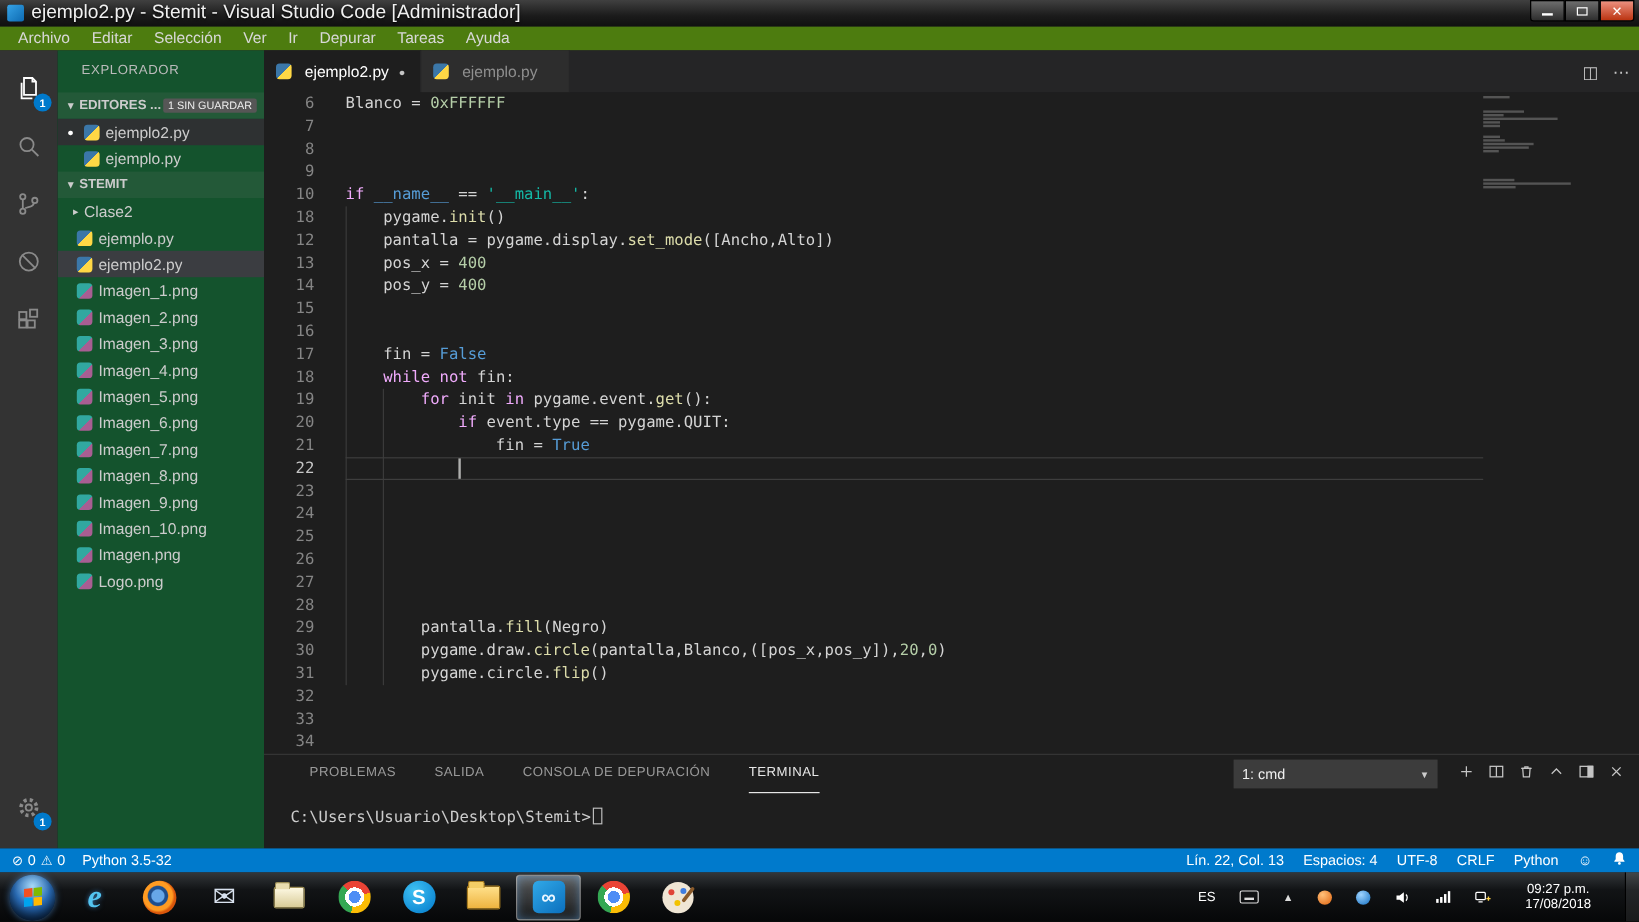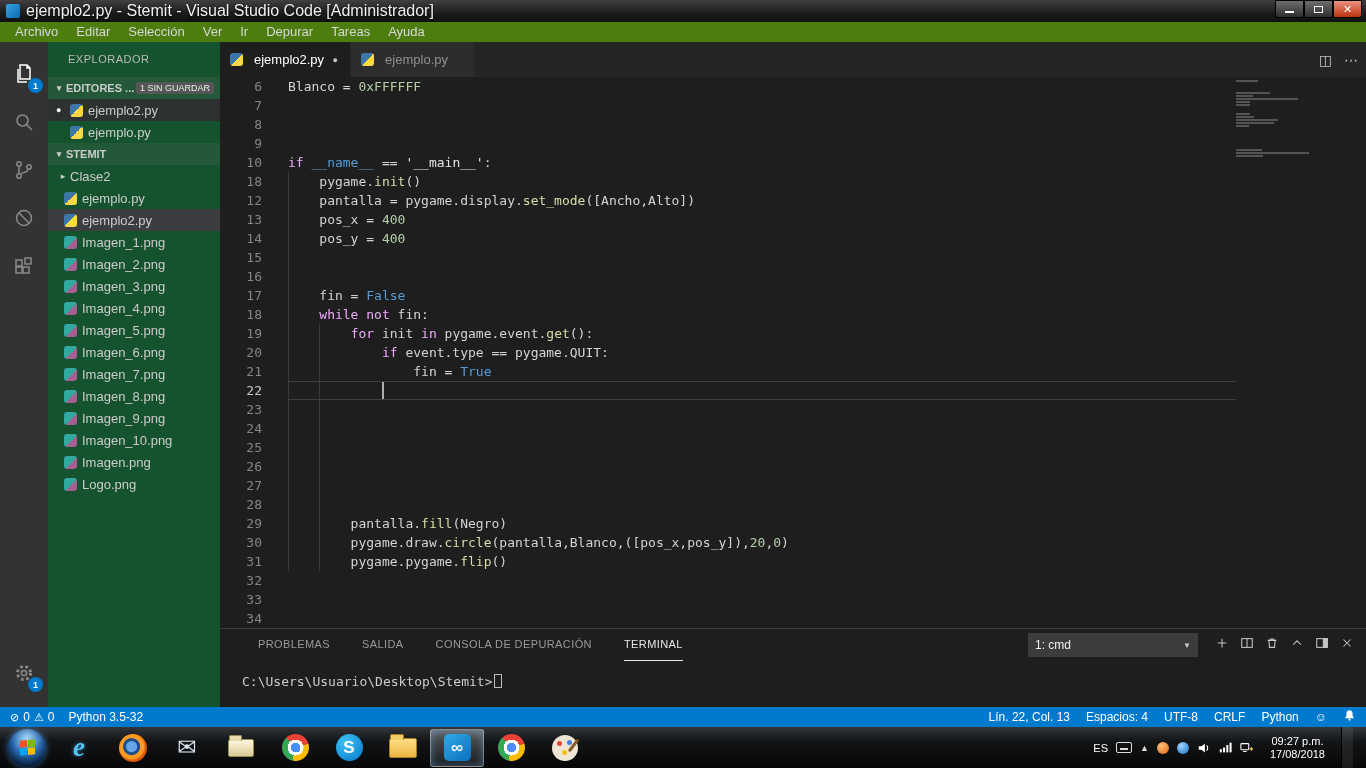--- a/index.html
+++ b/index.html
@@ -55,21 +55,21 @@
   .tab.active{background:#1e1e1e;color:#fff}
   .tab-dot{font-size:9px;width:10px;color:#c5c5c5;text-align:center}
   .tab-actions{position:absolute;right:8px;top:0;height:35px;display:flex;align-items:center;gap:12px;color:#c5c5c5;font-size:14px}
 
   .editor{flex:1;display:flex;background:#1e1e1e;position:relative;min-height:0;overflow:hidden}
   .gutter{flex:0 0 42px;text-align:right;font:13px/19px "DejaVu Sans Mono",monospace;color:#858585}
   .ln{height:19px}
   .ln-active{color:#c6c6c6}
   .code{flex:1;position:relative;font:13px/19px "DejaVu Sans Mono",monospace;color:#d4d4d4;padding-left:26px}
   .code-line{height:19px;white-space:pre}
-  .tk-kw{color:#f0abfc}.tk-bc{color:#569cd6}.tk-fn{color:#dcdcaa}.tk-str{color:#e5e5e5}.tk-num{color:#b5cea8}.tk-d{color:#d4d4d4}
+  .tk-kw{color:#f0abfc}.tk-bc{color:#569cd6}.tk-fn{color:#dcdcaa}.tk-str{color:#14b8a6}.tk-num{color:#b5cea8}.tk-d{color:#d4d4d4}
   .cur-line{position:absolute;left:26px;right:130px;height:19px;border-top:1px solid #3e3e3e;border-bottom:1px solid #3e3e3e;pointer-events:none}
   .cursorbar{position:absolute;width:2px;height:17px;background:#aeafad;pointer-events:none}
   .guide{position:absolute;width:1px;background:#3a3a3a;pointer-events:none}
   .minimap{position:absolute;top:3px;right:30px;width:100px}
   .mm-line{height:2px;margin-bottom:1px;background:#8a8a8a;opacity:.5}
 
   
   .panel{flex:0 0 79px;background:#1e1e1e;border-top:1px solid rgba(128,128,128,.3);display:flex;flex-direction:column}
   .panel-head{flex:0 0 32px;display:flex;align-items:center;padding-left:38px;position:relative}
   .panel-tab{margin-right:32px;font-size:11px;letter-spacing:.4px;color:#9a9a9a;height:32px;line-height:30px;white-space:nowrap}
@@ -105,21 +105,21 @@
   .app-skype .art{width:27px;height:27px;border-radius:50%;background:radial-gradient(circle at 35% 30%,#3fc1f3,#0078ca)}
   .app-skype .art::before{content:"S";color:#fff;font-weight:bold;font-size:17px}
   .app-file-explorer .art{width:28px;height:20px;background:linear-gradient(#ffe08a,#edb33f);border:1px solid #a87c1f;border-radius:2px}
   .app-file-explorer .art::before{content:"";position:absolute;top:-5px;left:0;width:12px;height:5px;background:#f3cd66;border:1px solid #a87c1f;border-bottom:none;border-radius:2px 2px 0 0}
   .app-visual-studio-code .art{width:27px;height:27px;border-radius:5px;background:linear-gradient(140deg,#31a9e8,#0b6fbd)}
   .app-visual-studio-code .art::before{content:"∞";color:#eaf6ff;font-size:17px;font-weight:bold}
   .app-paint .art{width:26px;height:26px;border-radius:50%;background:#efe5d4}
   .app-paint .art::before{content:"";position:absolute;width:5px;height:5px;border-radius:50%;background:#e04438;top:6px;left:5px;box-shadow:10px -1px 0 #3f7de0,5px 9px 0 #f2c200}
   .app-paint .art::after{content:"";position:absolute;width:3px;height:15px;background:#8a5a2a;transform:rotate(38deg);top:3px;right:3px;border-radius:2px}
 
-  .tray{margin-left:auto;display:flex;align-items:center;gap:8px;height:100%;padding-right:13px}
+  .tray{margin-left:auto;display:flex;align-items:center;gap:20px;height:100%;padding-right:0}
   .tray-lang{font-size:11px;color:#fff}
   .kb{width:16px;height:11px;border:1px solid #ddd;border-radius:2px;position:relative}
   .kb::after{content:"";position:absolute;left:3px;right:3px;bottom:2px;height:2px;background:#ddd}
   .chev{color:#ddd;font-size:9px}
   .tdot{width:12px;height:12px;border-radius:50%}
   .tdot.orange{background:radial-gradient(circle at 35% 30%,#ffc07a,#e0640e)}
   .tdot.blue{background:radial-gradient(circle at 35% 30%,#9fd4ff,#1470c2)}
   .tray svg{display:block}
   .clock{font-size:11px;color:#fff;text-align:center;line-height:13px;padding:0 8px;white-space:nowrap}
   .show-desktop{width:12px;height:41px;background:rgba(255,255,255,.08);border-left:1px solid #000}
@@ -378,21 +378,21 @@
             <div class="code-line"><span class="tk-d">                fin = </span><span class="tk-bc">True</span></div>
             <div class="code-line"><span class="tk-d">            </span></div>
             <div class="code-line"></div>
             <div class="code-line"></div>
             <div class="code-line"></div>
             <div class="code-line"></div>
             <div class="code-line"></div>
             <div class="code-line"></div>
             <div class="code-line"><span class="tk-d">        pantalla.</span><span class="tk-fn">fill</span><span class="tk-d">(Negro)</span></div>
             <div class="code-line"><span class="tk-d">        pygame.draw.</span><span class="tk-fn">circle</span><span class="tk-d">(pantalla,Blanco,([pos_x,pos_y]),</span><span class="tk-num">20</span><span class="tk-d">,</span><span class="tk-num">0</span><span class="tk-d">)</span></div>
-            <div class="code-line"><span class="tk-d">        pygame.pygame.</span><span class="tk-fn">flip</span><span class="tk-d">()</span></div>
+            <div class="code-line"><span class="tk-d">        pygame.circle.</span><span class="tk-fn">flip</span><span class="tk-d">()</span></div>
             <div class="code-line"></div>
             <div class="code-line"></div>
             <div class="code-line"></div>
             <div class="guide" style="left: 26px; top: 95px; height: 399px;"></div>
             <div class="guide" style="left: calc(4ch + 26px); top: 247px; height: 247px;"></div>
             <div class="cur-line" style="top: 304px;"></div>
             <div class="cursorbar" style="top: 305px; left: calc(12ch + 26px);"></div>
           </div>
         <div class="minimap">
             <div class="mm-line" style="width: 22.1px;"></div>

